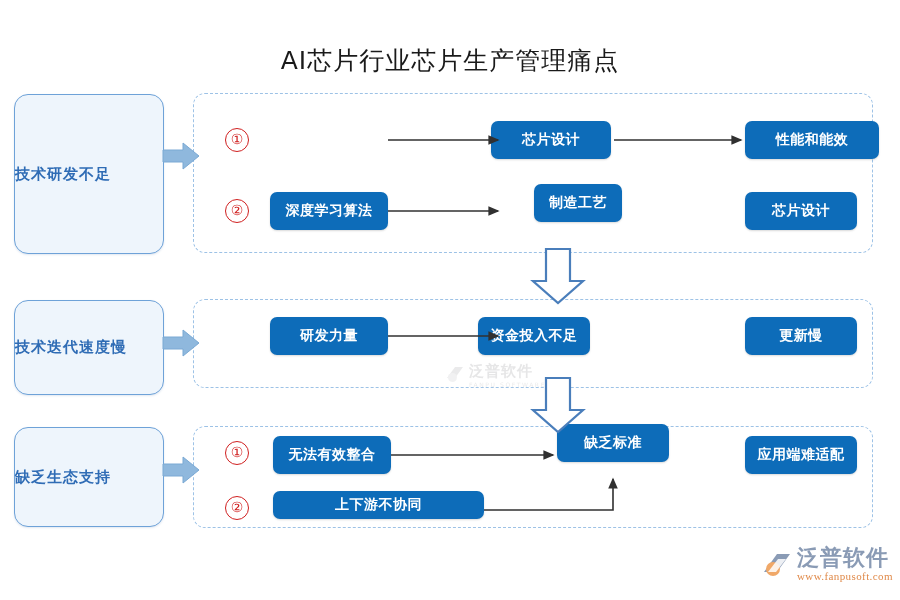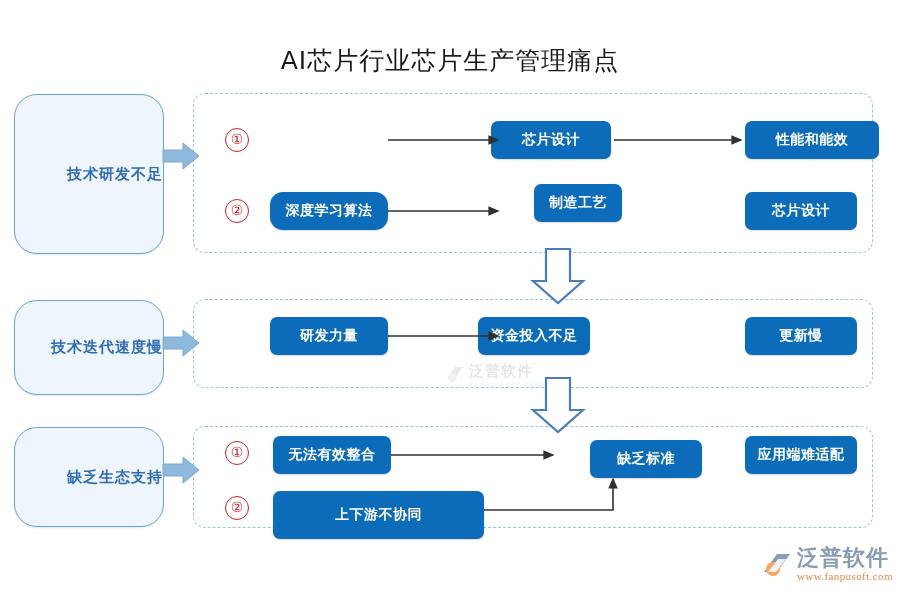--- a/index.html
+++ b/index.html
@@ -29,25 +29,25 @@
     font-size: 25px;
     font-weight: normal;
     color: #1a1a1a;
     letter-spacing: 1px;
   }
   
   .cat-card {
     position: absolute;
     background: #eef5fc;
     border: 1.4px solid #6ea2d8;
-    border-radius: 23px;
-    box-sizing: border-box;
-    display: flex;
-    align-items: center;
-    justify-content: flex-end;
+    border-radius: 14px;
+    box-sizing: border-box;
+    display: flex;
+    align-items: center;
+    justify-content: flex-start;
     color: #2f6cb5;
     font-size: 15px;
     font-weight: bold;
     letter-spacing: 1px;
     box-shadow: 0 1px 2px rgba(90,130,180,0.18);
   }
   .cat-1 { left: 14px;  top: 94px;  width: 150px; height: 160px; }
   .cat-2 { left: 14px;  top: 300px; width: 150px; height: 95px;  }
   .cat-3 { left: 14px;  top: 427px; width: 150px; height: 100px; }
 
@@ -170,33 +170,33 @@
   <div class="group-box grp-3"></div>
 
   <div class="num-circle" style="left:225px; top:128px;">①</div>
   <div class="num-circle" style="left:225px; top:199px;">②</div>
   <div class="num-circle" style="left:225px; top:441px;">①</div>
   <div class="num-circle" style="left:225px; top:496px;">②</div>
 
   <div class="node" style="left:491px; top:121px; width:120px; height:38px;">芯片设计</div>
   <div class="node" style="left:745px; top:121px; width:134px; height:38px;">性能和能效</div>
 
-  <div class="node" style="left:270px; top:192px; width:118px; height:38px;border-radius:13px;">深度学习算法</div>
+  <div class="node" style="left:270px; top:192px; width:118px; height:38px;">深度学习算法</div>
   <div class="node" style="left:502px; top:184px; width:88px; height:38px;margin-left:32px;">制造工艺</div>
   <div class="node" style="left:745px; top:192px; width:112px; height:38px;">芯片设计</div>
 
   <div class="node" style="left:270px; top:317px; width:118px; height:38px;">研发力量</div>
   <div class="node" style="left:478px; top:317px; width:112px; height:38px;">资金投入不足</div>
   <div class="node" style="left:745px; top:317px; width:112px; height:38px;">更新慢</div>
 
   <div class="node" style="left:273px; top:436px; width:118px; height:38px;">无法有效整合</div>
-  <div class="node" style="left:557px; top:440px; width:112px; height:38px;margin-left:33px;">缺乏标准</div>
+  <div class="node" style="left:557px; top:424px; width:112px; height:38px;">缺乏标准</div>
   <div class="node" style="left:745px; top:436px; width:112px; height:38px;">应用端难适配</div>
 
-  <div class="node" style="left:273px; top:491px; width:211px; height:48px;">上下游不协同</div>
+  <div class="node" style="left:273px; top:491px; width:211px; height:28px;">上下游不协同</div>
 
   <svg id="connectors" viewBox="0 0 900 600">
     <defs>
       <marker id="ah" markerWidth="7" markerHeight="7" refX="6" refY="3" orient="auto" markerUnits="strokeWidth">
         <path d="M0,0 L7,3 L0,6 z" fill="#303030"></path>
       </marker>
     </defs>
 
     <g>
       <path d="M163,150 L183,150 L183,143 L199,156 L183,169 L183,162 L163,162 Z" fill="#8fb8dd" stroke="#7aa9d4" stroke-width="1"></path>

